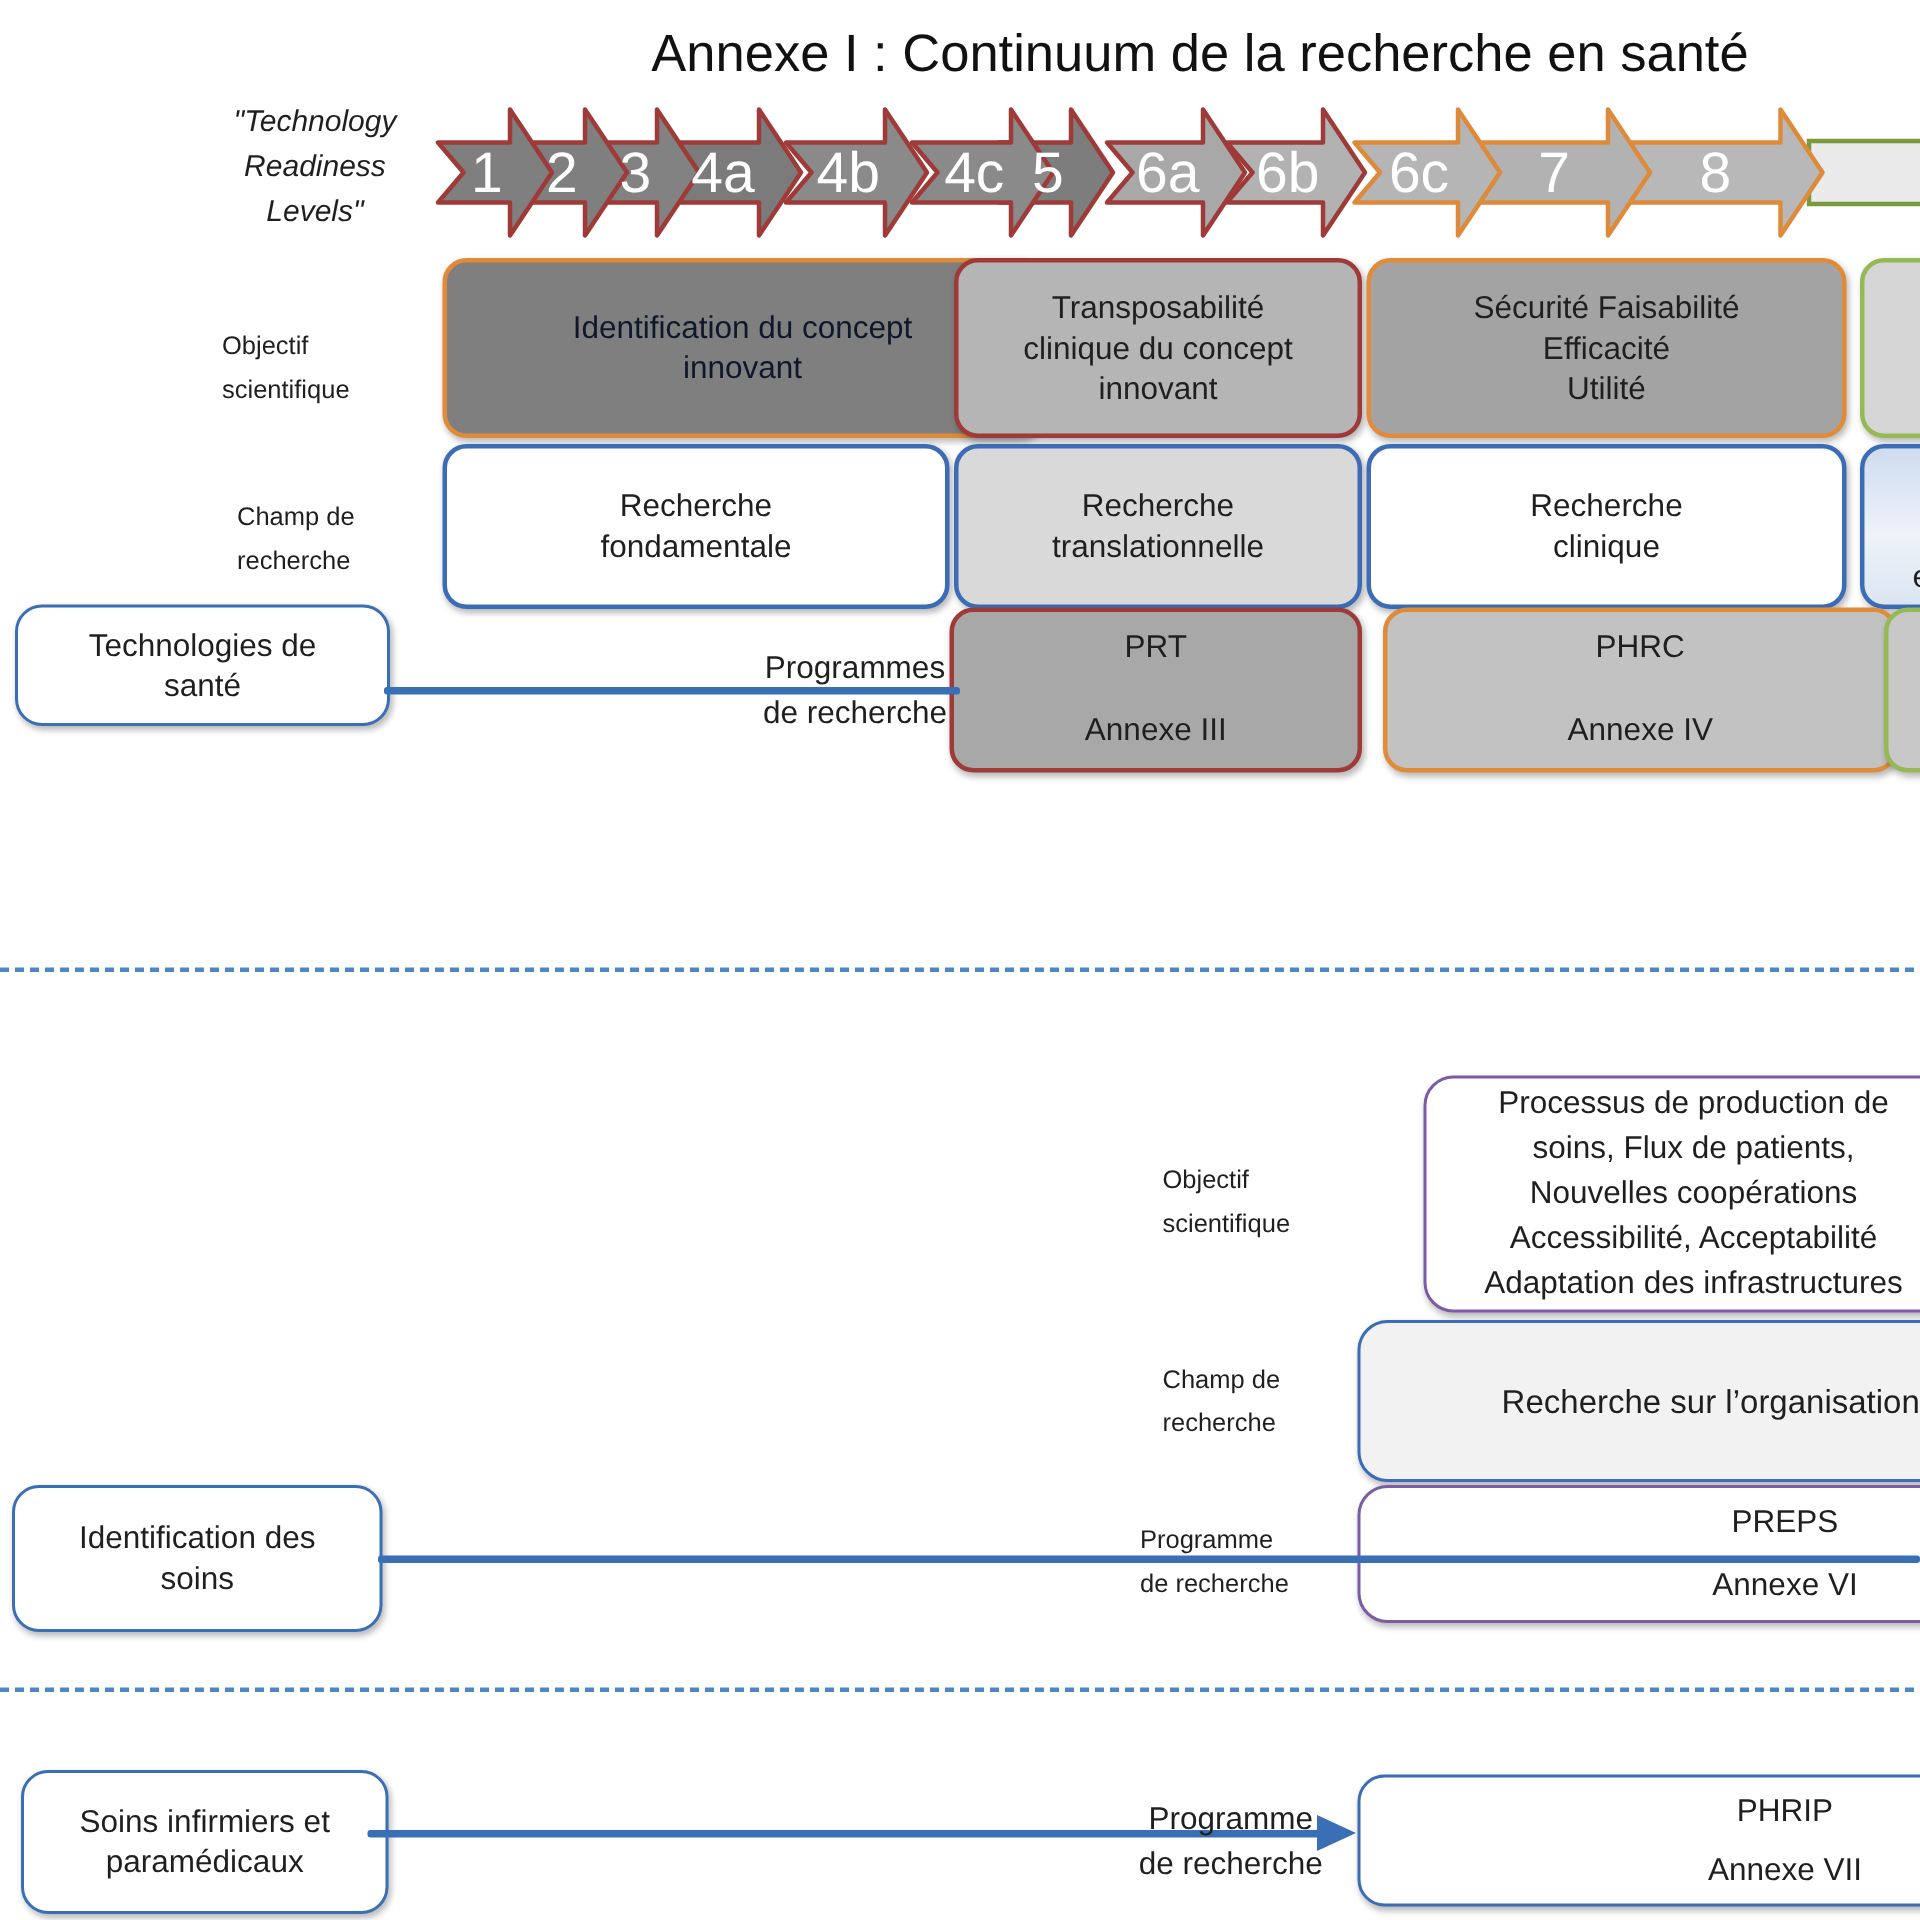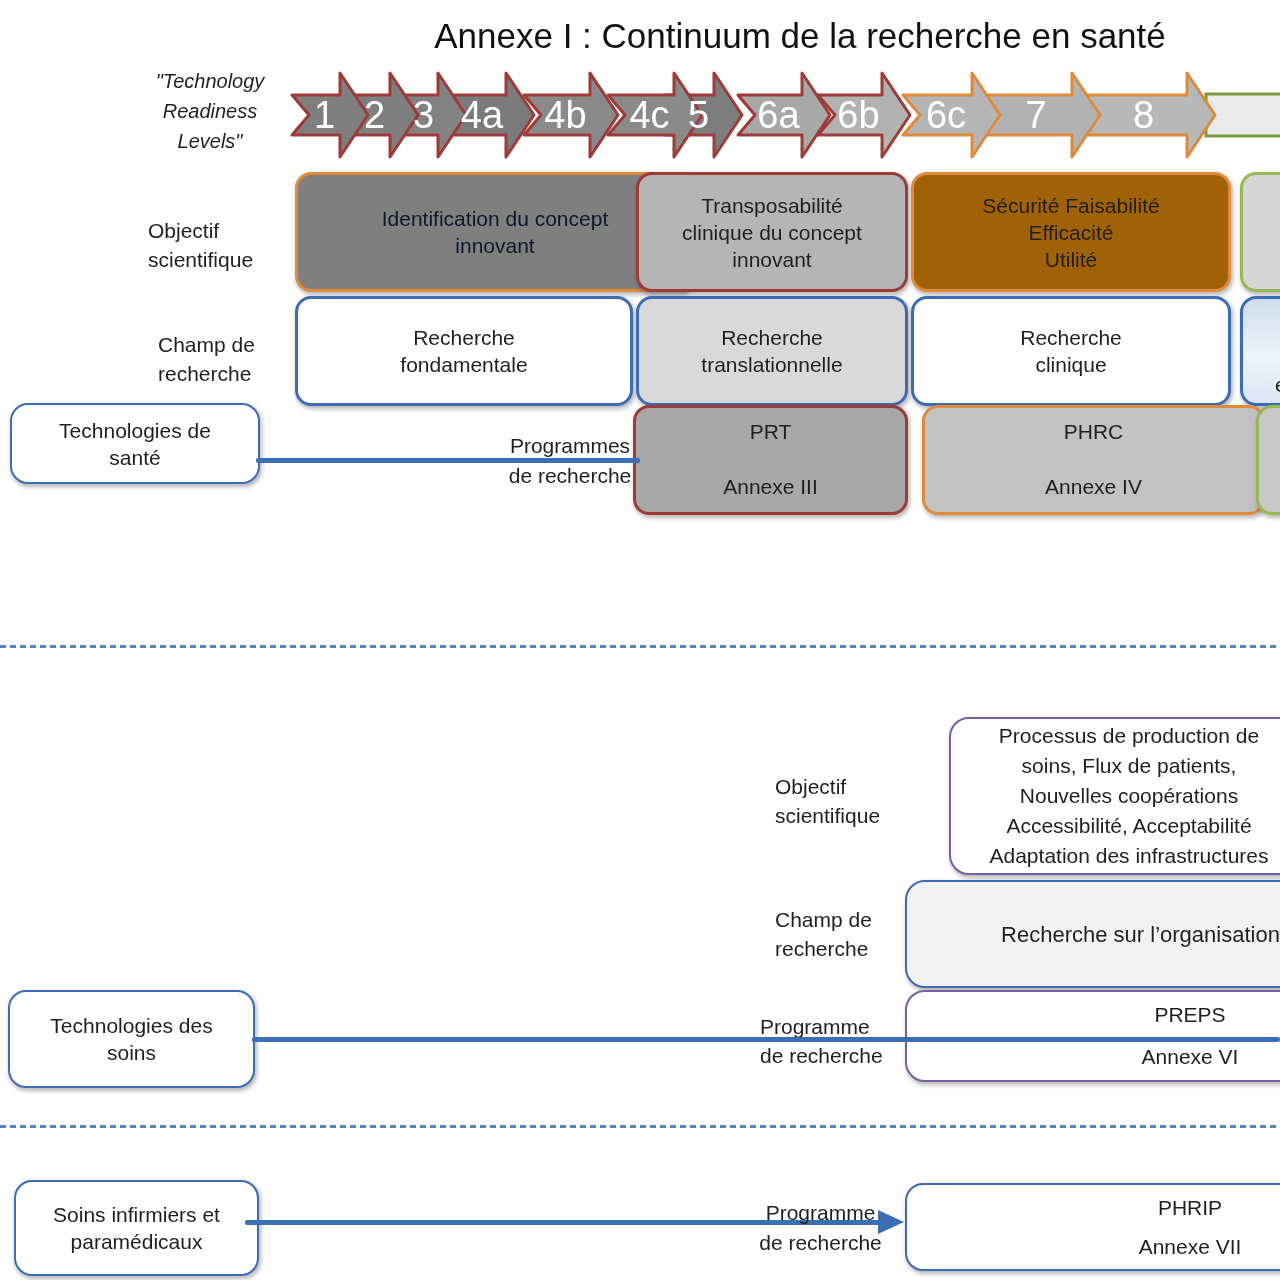--- a/index.html
+++ b/index.html
@@ -1,21 +1,21 @@
 <!DOCTYPE html>
 <html><head>
 <meta charset="utf-8">
 <style>
   html,body{margin:0;padding:0;}
   body{width:1280px;height:1280px;position:relative;overflow:hidden;background:#ffffff;
        font-family:"Liberation Sans",sans-serif;color:#1f1f1f;}
   .abs{position:absolute;}
   .title{font-size:35px;text-align:center;color:#111;}
   .side-label{font-style:italic;font-size:20px;line-height:30px;text-align:center;white-space:pre-line;}
-  .row-label{font-size:21px;line-height:29px;white-space:pre-line;}
+  .row-label{font-size:17px;line-height:29px;white-space:pre-line;}
   .box{position:absolute;border-radius:16px;display:flex;align-items:center;justify-content:center;
        text-align:center;font-size:21px;line-height:27px;white-space:pre-line;
        box-shadow:1.5px 2.5px 4px rgba(0,0,0,.28);box-sizing:border-box;}
   .box.two{flex-direction:column;justify-content:space-between;padding:10px 0 12px 0;white-space:normal;}
   .entity{border:2.5px solid #3a6eb5;background:#ffffff;border-radius:18px;}
   .hline{position:absolute;height:5px;background:#3a6eb5;border-radius:2px;}
   .dashline{position:absolute;left:0;width:1280px;height:3px;
             background:repeating-linear-gradient(90deg,#4e86c6 0 6px,rgba(0,0,0,0) 6px 10px);}
   .conn-label{position:absolute;font-size:21px;line-height:30px;text-align:center;white-space:pre-line;}
   .arrowhead{position:absolute;width:0;height:0;border-top:12px solid transparent;
@@ -62,21 +62,21 @@
 <div class="abs row-label" style="left:148px;top:216px;width:130px;text-align:left;">Objectif
 scientifique</div>
 <div class="abs row-label" style="left:158px;top:330px;width:110px;text-align:left;">Champ de
 recherche</div>
 
 <div class="box" style="left:295px;top:172px;width:400px;height:120px;border:3px solid #e08b3a;background:#7f7f7f;color:#0f172a;">Identification du concept
 innovant</div>
 <div class="box" style="left:636px;top:172px;width:272px;height:120px;border:3px solid #9e3a38;background:#b5b5b5;">Transposabilité
 clinique du concept
 innovant</div>
-<div class="box" style="left:911px;top:172px;width:320px;height:120px;border:3px solid #e08b3a;background:#a16207;">Sécurité Faisabilité
+<div class="box" style="left:911px;top:172px;width:320px;height:120px;border:3px solid #e08b3a;background:#a3a3a3;">Sécurité Faisabilité
 Efficacité
 Utilité</div>
 <div class="box" style="left:1240px;top:172px;width:110px;height:120px;border:3px solid #94b955;background:#d6d6d6;"></div>
 
 <div class="box" style="left:295px;top:296px;width:338px;height:110px;border:3px solid #3c6cb5;background:#ffffff;">Recherche
 fondamentale</div>
 <div class="box" style="left:636px;top:296px;width:272px;height:110px;border:3px solid #3c6cb5;background:#d9d9d9;">Recherche
 translationnelle</div>
 <div class="box" style="left:911px;top:296px;width:320px;height:110px;border:3px solid #3c6cb5;background:#ffffff;">Recherche
 clinique</div>
@@ -115,21 +115,21 @@
 <div class="abs row-label" style="left:775px;top:905px;width:120px;text-align:left;">Champ de
 recherche</div>
 <div class="box" style="left:905px;top:880px;width:570px;height:108px;border:2.5px solid #3c6cb5;background:#f2f2f2;border-radius:20px;font-size:22px;">Recherche sur l’organisation des soins</div>
 
 <div class="abs row-label" style="left:760px;top:1012px;width:130px;text-align:left;">Programme
 de recherche</div>
 <div class="box two" style="left:905px;top:990px;width:570px;height:92px;border:2.5px solid #7a5da5;background:#ffffff;border-radius:20px;padding:9px 0 10px 0;">
   <span>PREPS</span>
   <span>Annexe VI</span>
 </div>
-<div class="box entity" style="left:8px;top:990px;width:247px;height:98px;">Technologies des
+<div class="box entity" style="left:8px;top:990px;width:247px;height:98px;">Identification des
 soins</div>
 <div class="hline" style="left:252px;top:1037px;width:1028px;"></div>
 
 <div class="dashline" style="top:1125px;"></div>
 
 <div class="box entity" style="left:14px;top:1180px;width:245px;height:96px;">Soins infirmiers et
 paramédicaux</div>
 <div class="hline" style="left:245px;top:1220px;width:635px;"></div>
 <div class="arrowhead" style="left:878px;top:1210px;"></div>
 <div class="conn-label" style="left:748px;top:1198px;width:145px;">Programme

